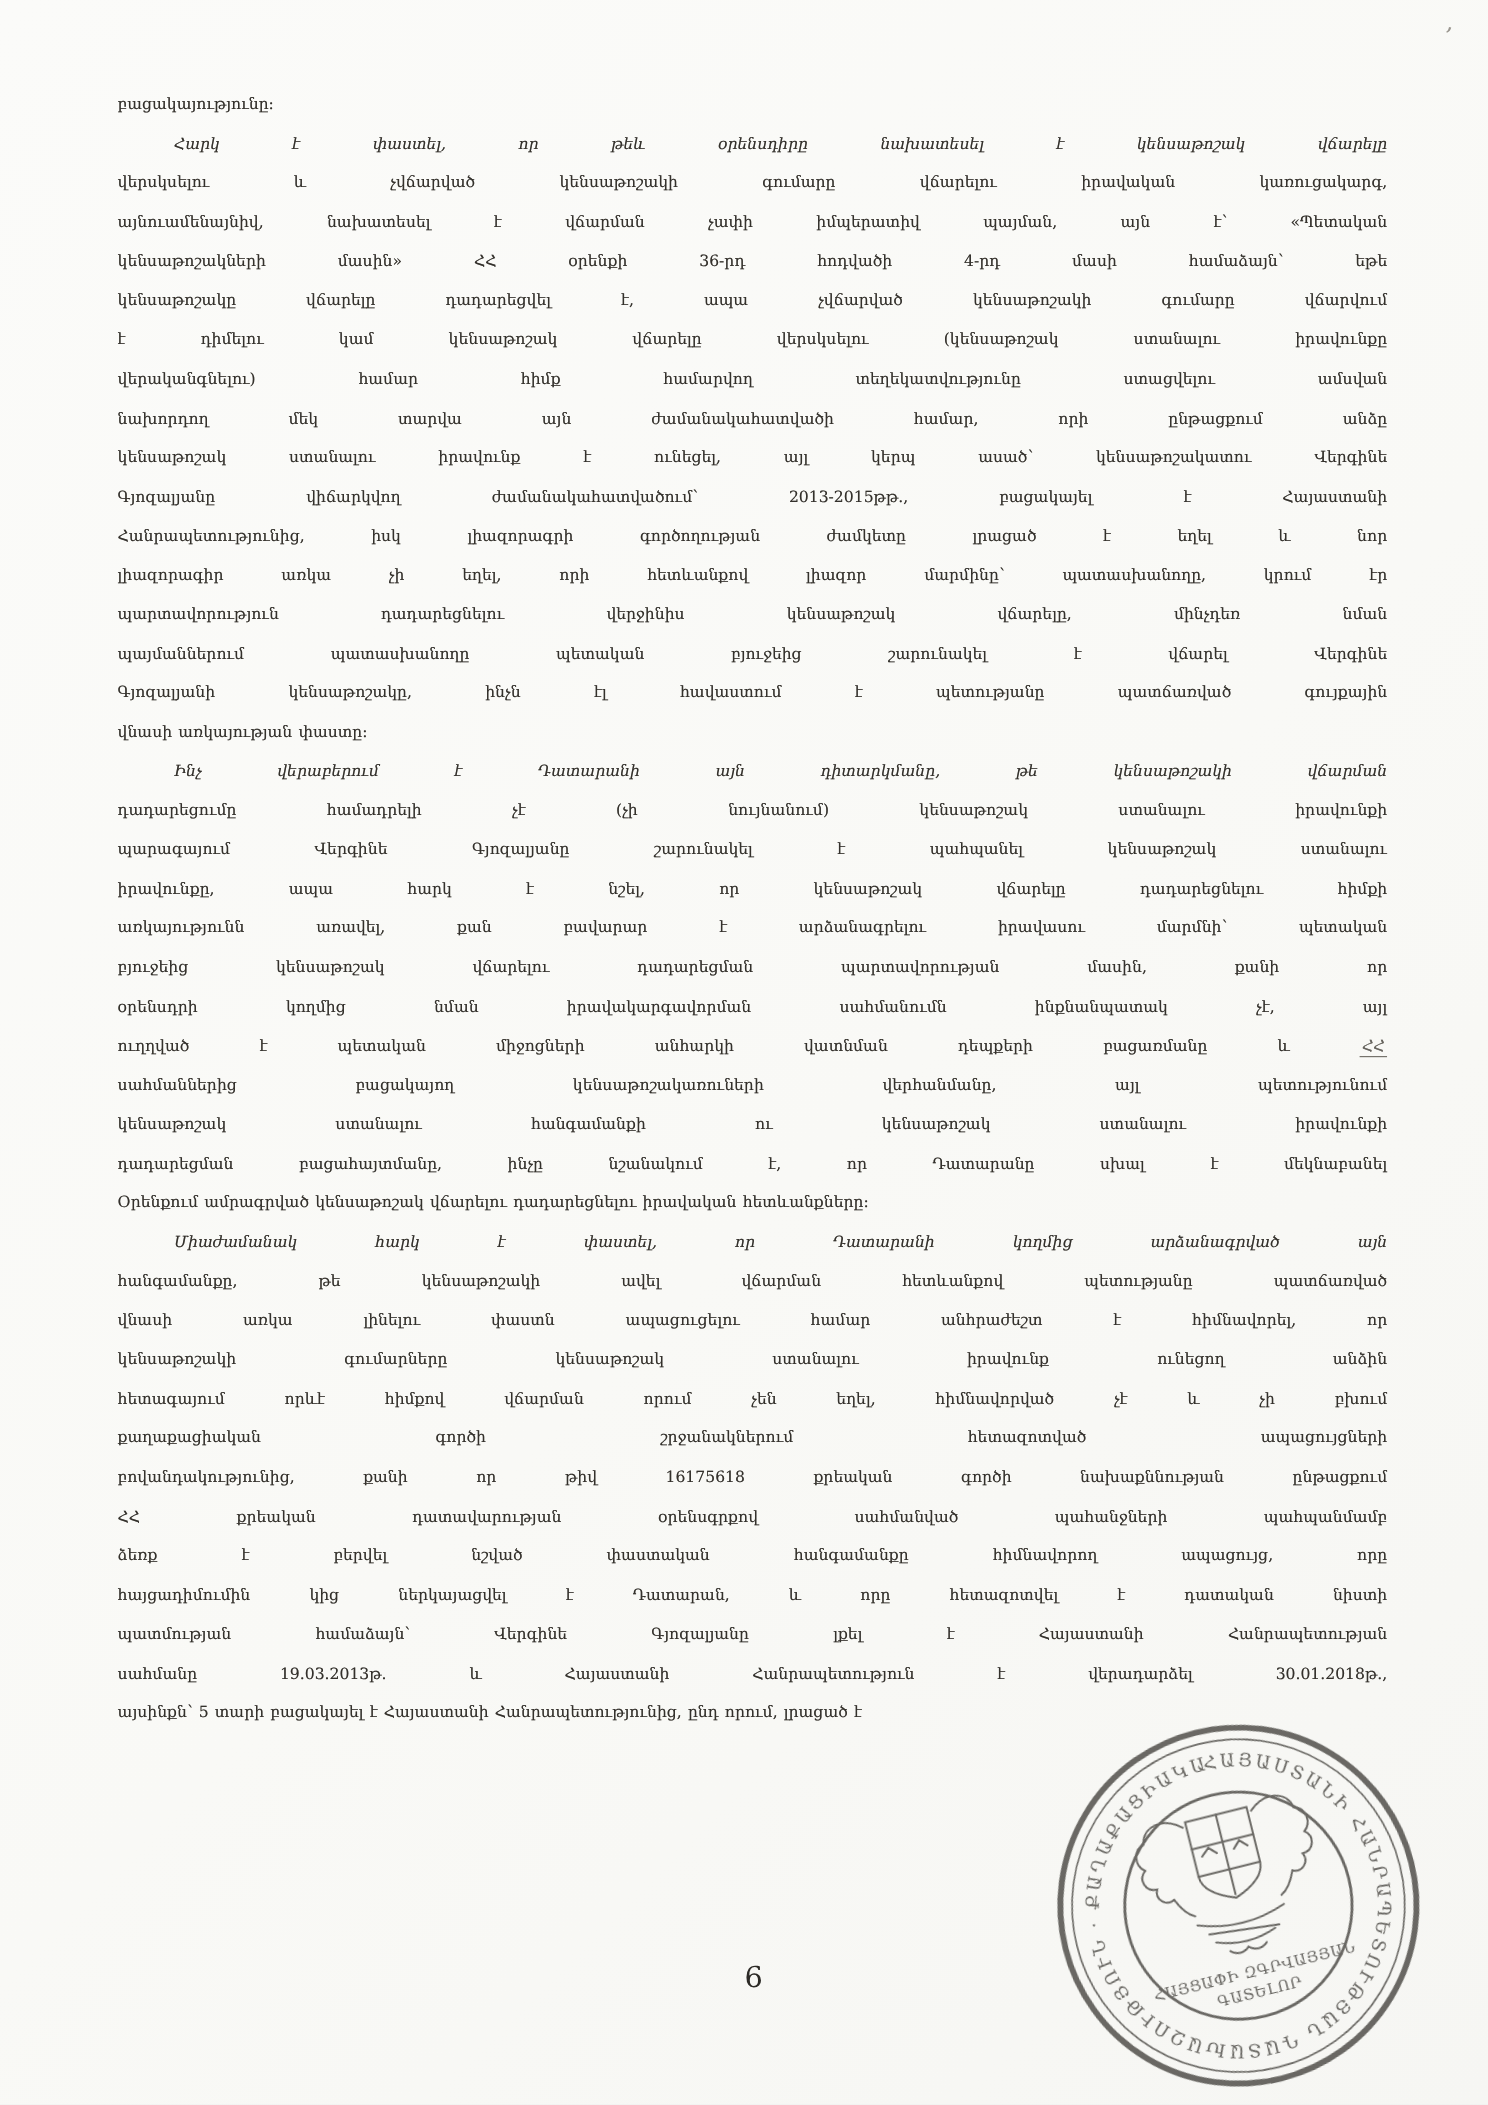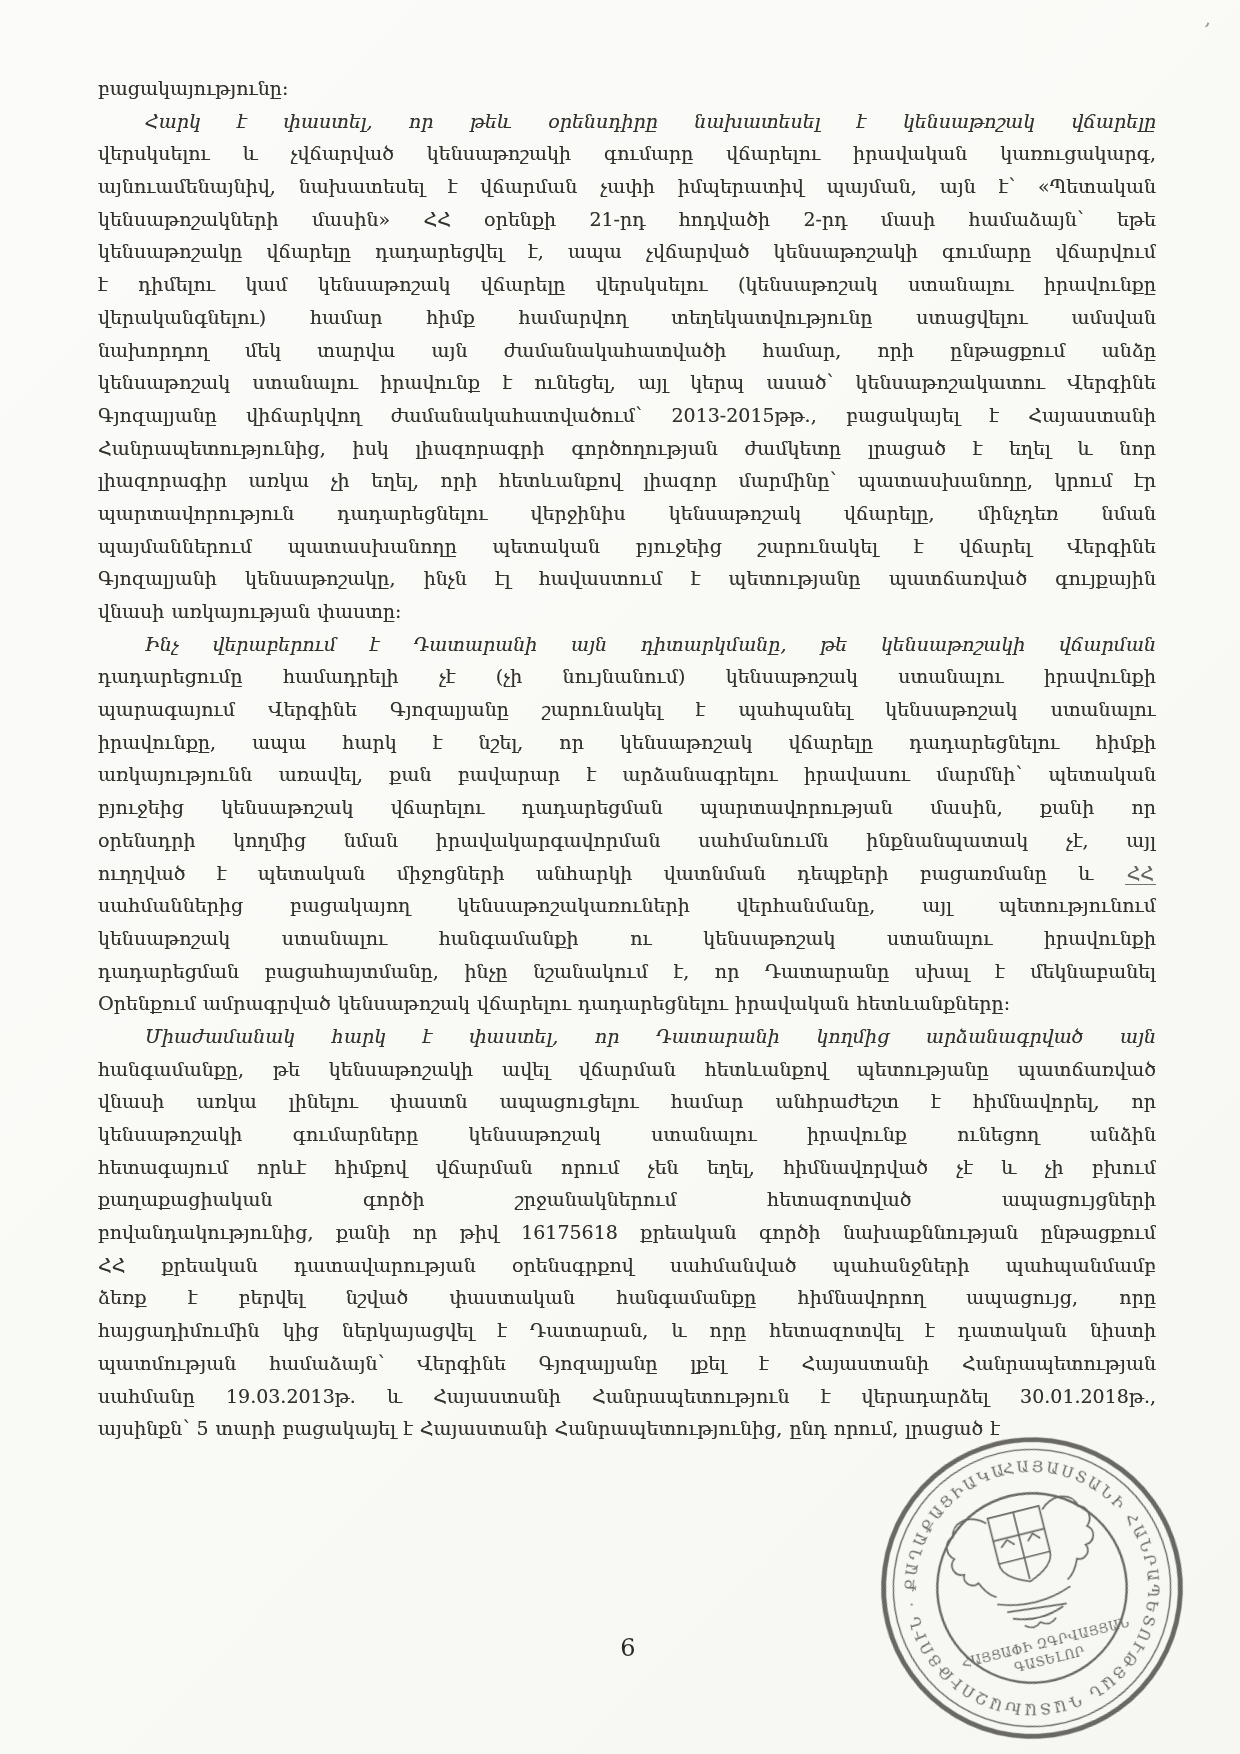--- a/index.html
+++ b/index.html
@@ -8,34 +8,34 @@
     background:#e8e8e6;
     font-family:"DejaVu Serif","DejaVu Sans",serif;
   }
   .page{
     position:relative;width:1240px;height:1754px;overflow:hidden;
     background:linear-gradient(135deg,#fbfbf9 0%,#f9f9f6 55%,#f6f6f3 100%);
     color:#34312c;
   }
   .text-block{
     position:absolute;left:98px;top:72px;width:1058px;
-    font-size:19px;line-height:32.7px;
+    font-size:13px;line-height:32.7px;
     color:#34312c;
     text-shadow:0 0 .5px rgba(70,68,62,.55);
   }
   .para{margin:0;}
   .line{
     height:32.7px;overflow:hidden;
     text-align:justify;text-align-last:justify;
     word-spacing:1px;
   }
   .line.indent{padding-left:47px;font-style:italic;}
   .line.last{text-align-last:left;}
   .hand-underline{
-    color:#67645e;
+    color:#67645e;font-style:italic;
     border-bottom:1.5px solid #76736c;
     padding:0 2px;
   }
   .page-number{
     position:absolute;left:600px;top:1634px;width:56px;
     text-align:center;font-size:24px;color:#2c2a26;
   }
   .scan-mark{
     position:absolute;left:1203px;top:18px;
     font-size:20px;color:#9a968f;transform:rotate(12deg);
@@ -66,21 +66,21 @@
   <span class="scan-mark">’</span>
 
   <div class="text-block">
       <div class="para">
         <div class="line last">բացակայությունը:</div>
       </div>
       <div class="para">
         <div class="line indent">Հարկ է փաստել, որ թեև օրենսդիրը նախատեսել է կենսաթոշակ վճարելը</div>
         <div class="line">վերսկսելու և չվճարված կենսաթոշակի գումարը վճարելու իրավական կառուցակարգ,</div>
         <div class="line">այնուամենայնիվ, նախատեսել է վճարման չափի իմպերատիվ պայման, այն է՝ «Պետական</div>
-        <div class="line">կենսաթոշակների մասին» ՀՀ օրենքի 21-րդ հոդվածի 2-րդ մասի համաձայն՝ եթե</div>
+        <div class="line">կենսաթոշակների մասին» ՀՀ օրենքի 36-րդ հոդվածի 4-րդ մասի համաձայն՝ եթե</div>
         <div class="line">կենսաթոշակը վճարելը դադարեցվել է, ապա չվճարված կենսաթոշակի գումարը վճարվում</div>
         <div class="line">է դիմելու կամ կենսաթոշակ վճարելը վերսկսելու (կենսաթոշակ ստանալու իրավունքը</div>
         <div class="line">վերականգնելու) համար հիմք համարվող տեղեկատվությունը ստացվելու ամսվան</div>
         <div class="line">նախորդող մեկ տարվա այն ժամանակահատվածի համար, որի ընթացքում անձը</div>
         <div class="line">կենսաթոշակ ստանալու իրավունք է ունեցել, այլ կերպ ասած՝ կենսաթոշակատու Վերգինե</div>
         <div class="line">Գյոզալյանը վիճարկվող ժամանակահատվածում՝ 2013-2015թթ., բացակայել է Հայաստանի</div>
         <div class="line">Հանրապետությունից, իսկ լիազորագրի գործողության ժամկետը լրացած է եղել և նոր</div>
         <div class="line">լիազորագիր առկա չի եղել, որի հետևանքով լիազոր մարմինը՝ պատասխանողը, կրում էր</div>
         <div class="line">պարտավորություն դադարեցնելու վերջինիս կենսաթոշակ վճարելը, մինչդեռ նման</div>
         <div class="line">պայմաններում պատասխանողը պետական բյուջեից շարունակել է վճարել Վերգինե</div>

